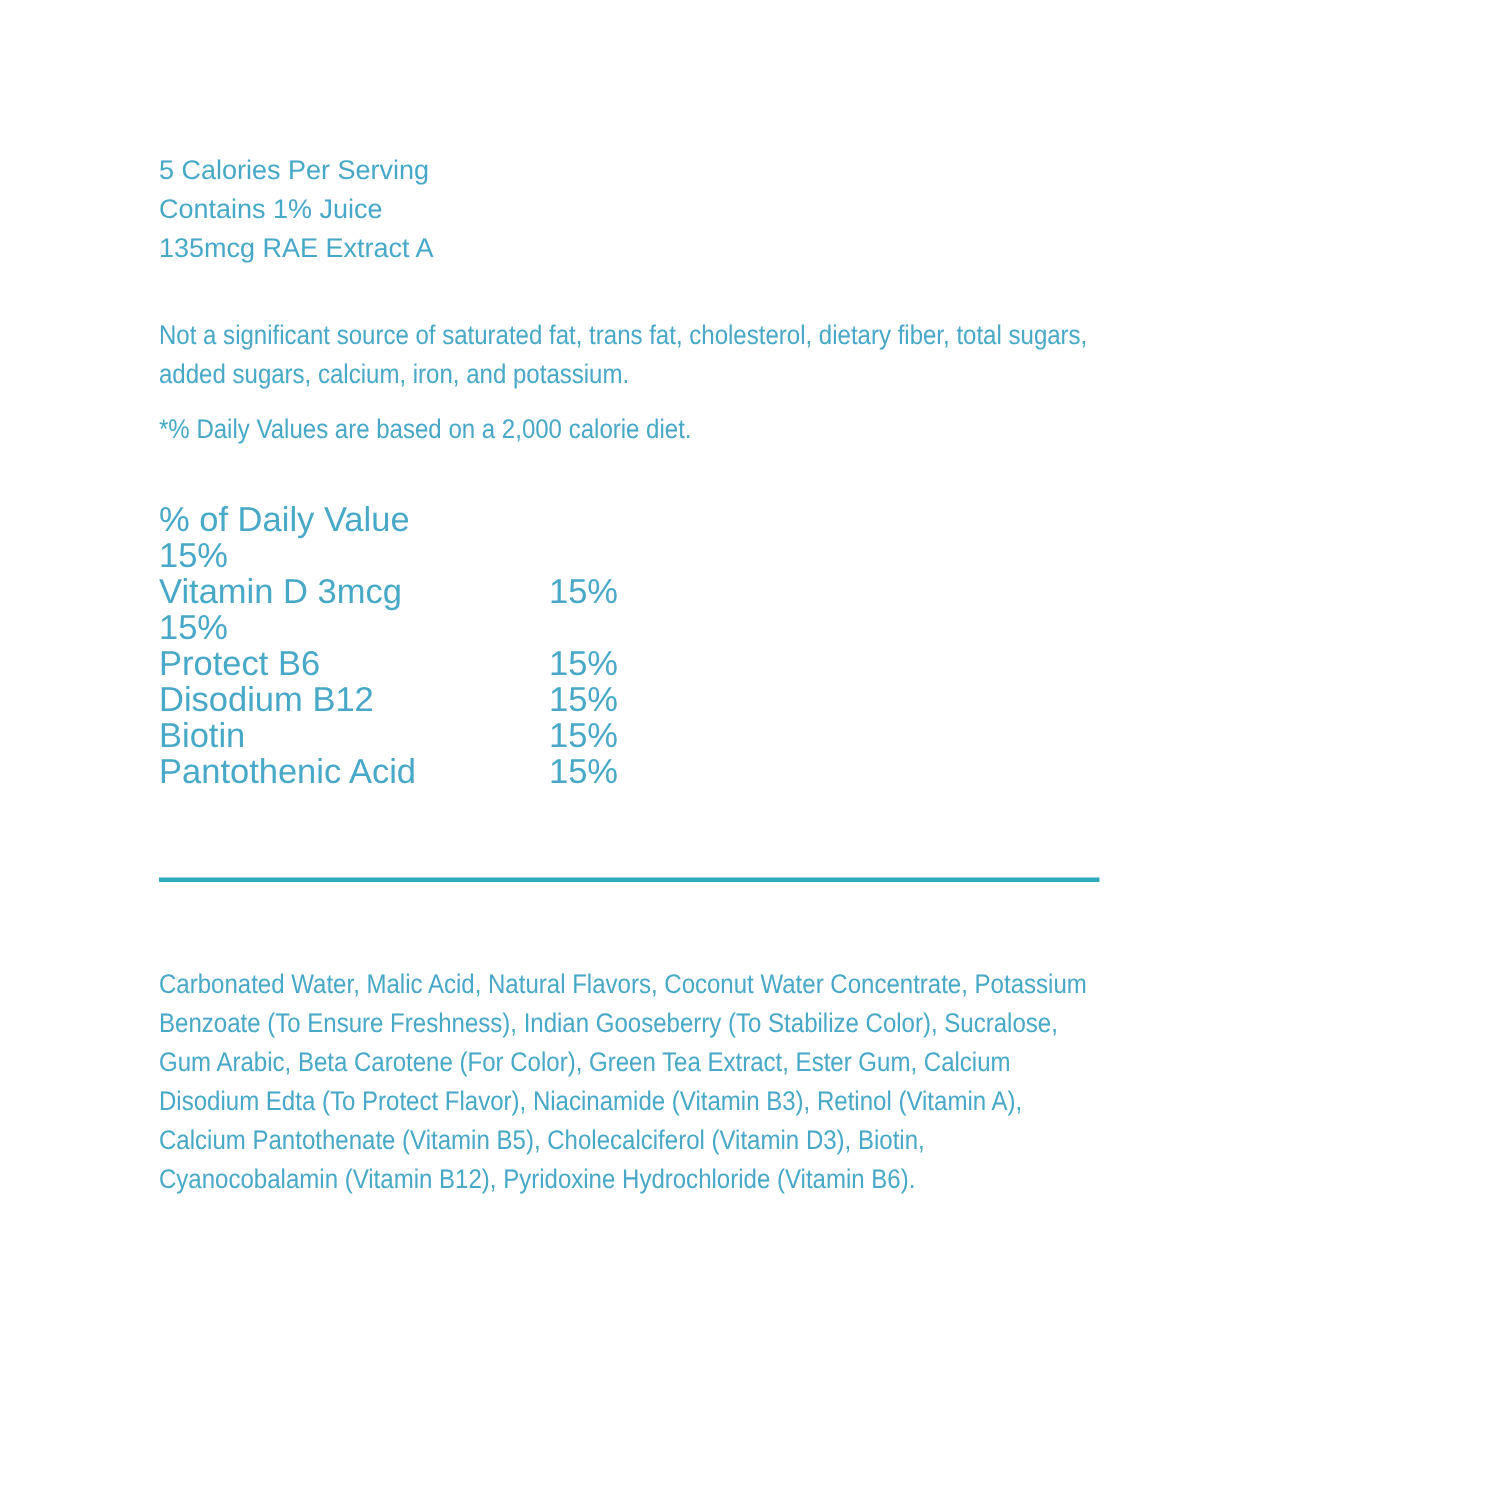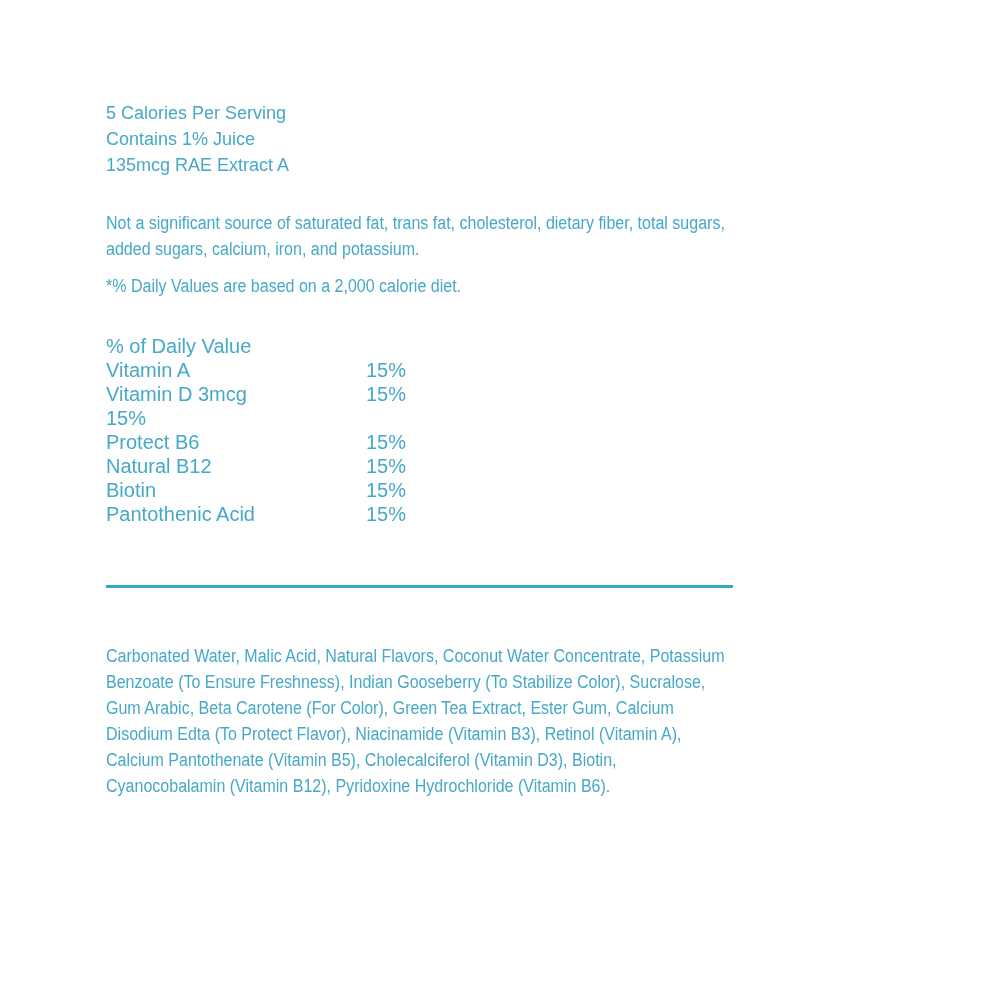--- a/index.html
+++ b/index.html
@@ -28,21 +28,21 @@
   }
   .para {
     font-size: 18px;
     line-height: 26px;
     width: 700px;
     transform: scaleX(0.89);
     transform-origin: left top;
   }
   .para.not-significant { margin-top: 32px; }
   .para.dv-note { margin-top: 11px; }
-  .daily-values { margin-top: 36px; font-size: 20px; }
+  .daily-values { margin-top: 36px; font-size: 23px; }
   .dv-header { line-height: 23px; }
   .dv-row { display: flex; line-height: 24px; }
   .dv-label { width: 260px; flex: none; }
   .dv-value { flex: none; }
   .divider {
     margin-top: 59px;
     width: 627px;
     height: 3px;
     background: #2fabbf;
     border: none;
@@ -62,36 +62,35 @@
     <div class="highlight-line">135mcg RAE Extract A</div>
   </div>
 
   <div class="para not-significant">Not a significant source of saturated fat, trans fat, cholesterol, dietary fiber, total sugars, added sugars, calcium, iron, and potassium.</div>
 
   <div class="para dv-note">*% Daily Values are based on a 2,000 calorie diet.</div>
 
   <div class="daily-values">
     <div class="dv-header">% of Daily Value</div>
     <div class="dv-row">
-      <span class="dv-label">Vitamin A</span>
       <span class="dv-value">15%</span>
     </div>
     <div class="dv-row">
       <span class="dv-label">Vitamin D 3mcg</span>
       <span class="dv-value">15%</span>
     </div>
     <div class="dv-row">
       <span class="dv-value">15%</span>
     </div>
     <div class="dv-row">
       <span class="dv-label">Protect B6</span>
       <span class="dv-value">15%</span>
     </div>
     <div class="dv-row">
-      <span class="dv-label">Natural B12</span>
+      <span class="dv-label">Disodium B12</span>
       <span class="dv-value">15%</span>
     </div>
     <div class="dv-row">
       <span class="dv-label">Biotin</span>
       <span class="dv-value">15%</span>
     </div>
     <div class="dv-row">
       <span class="dv-label">Pantothenic Acid</span>
       <span class="dv-value">15%</span>
     </div>

